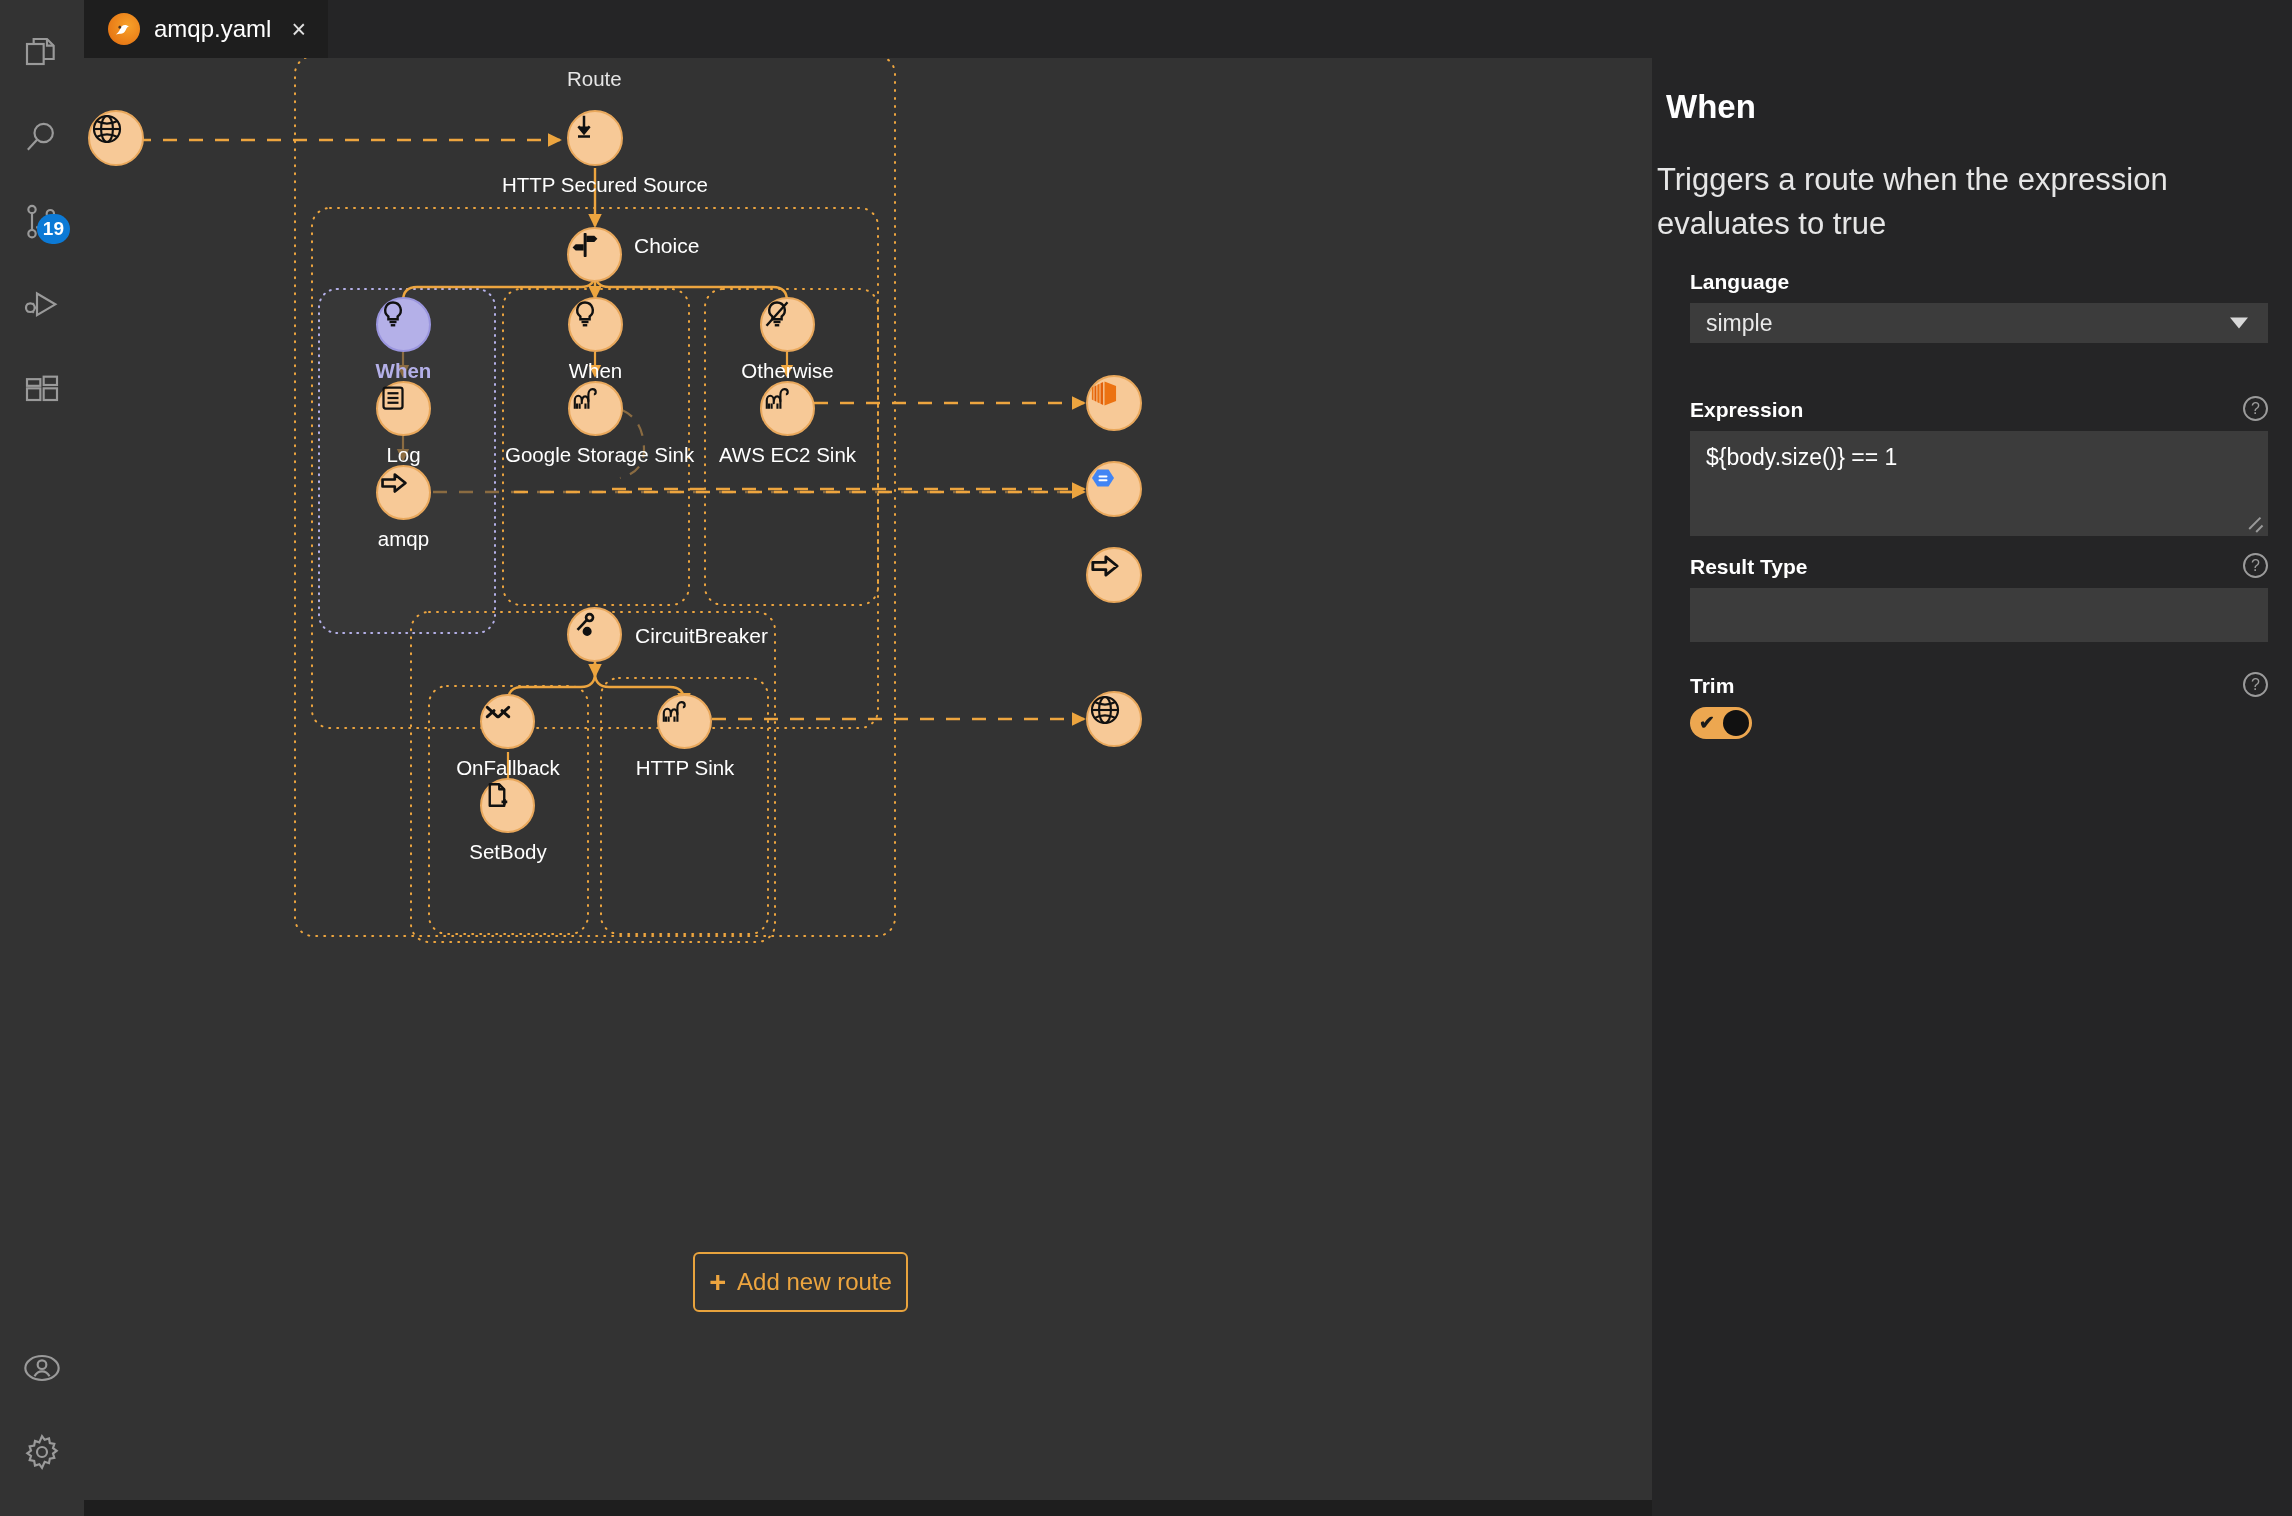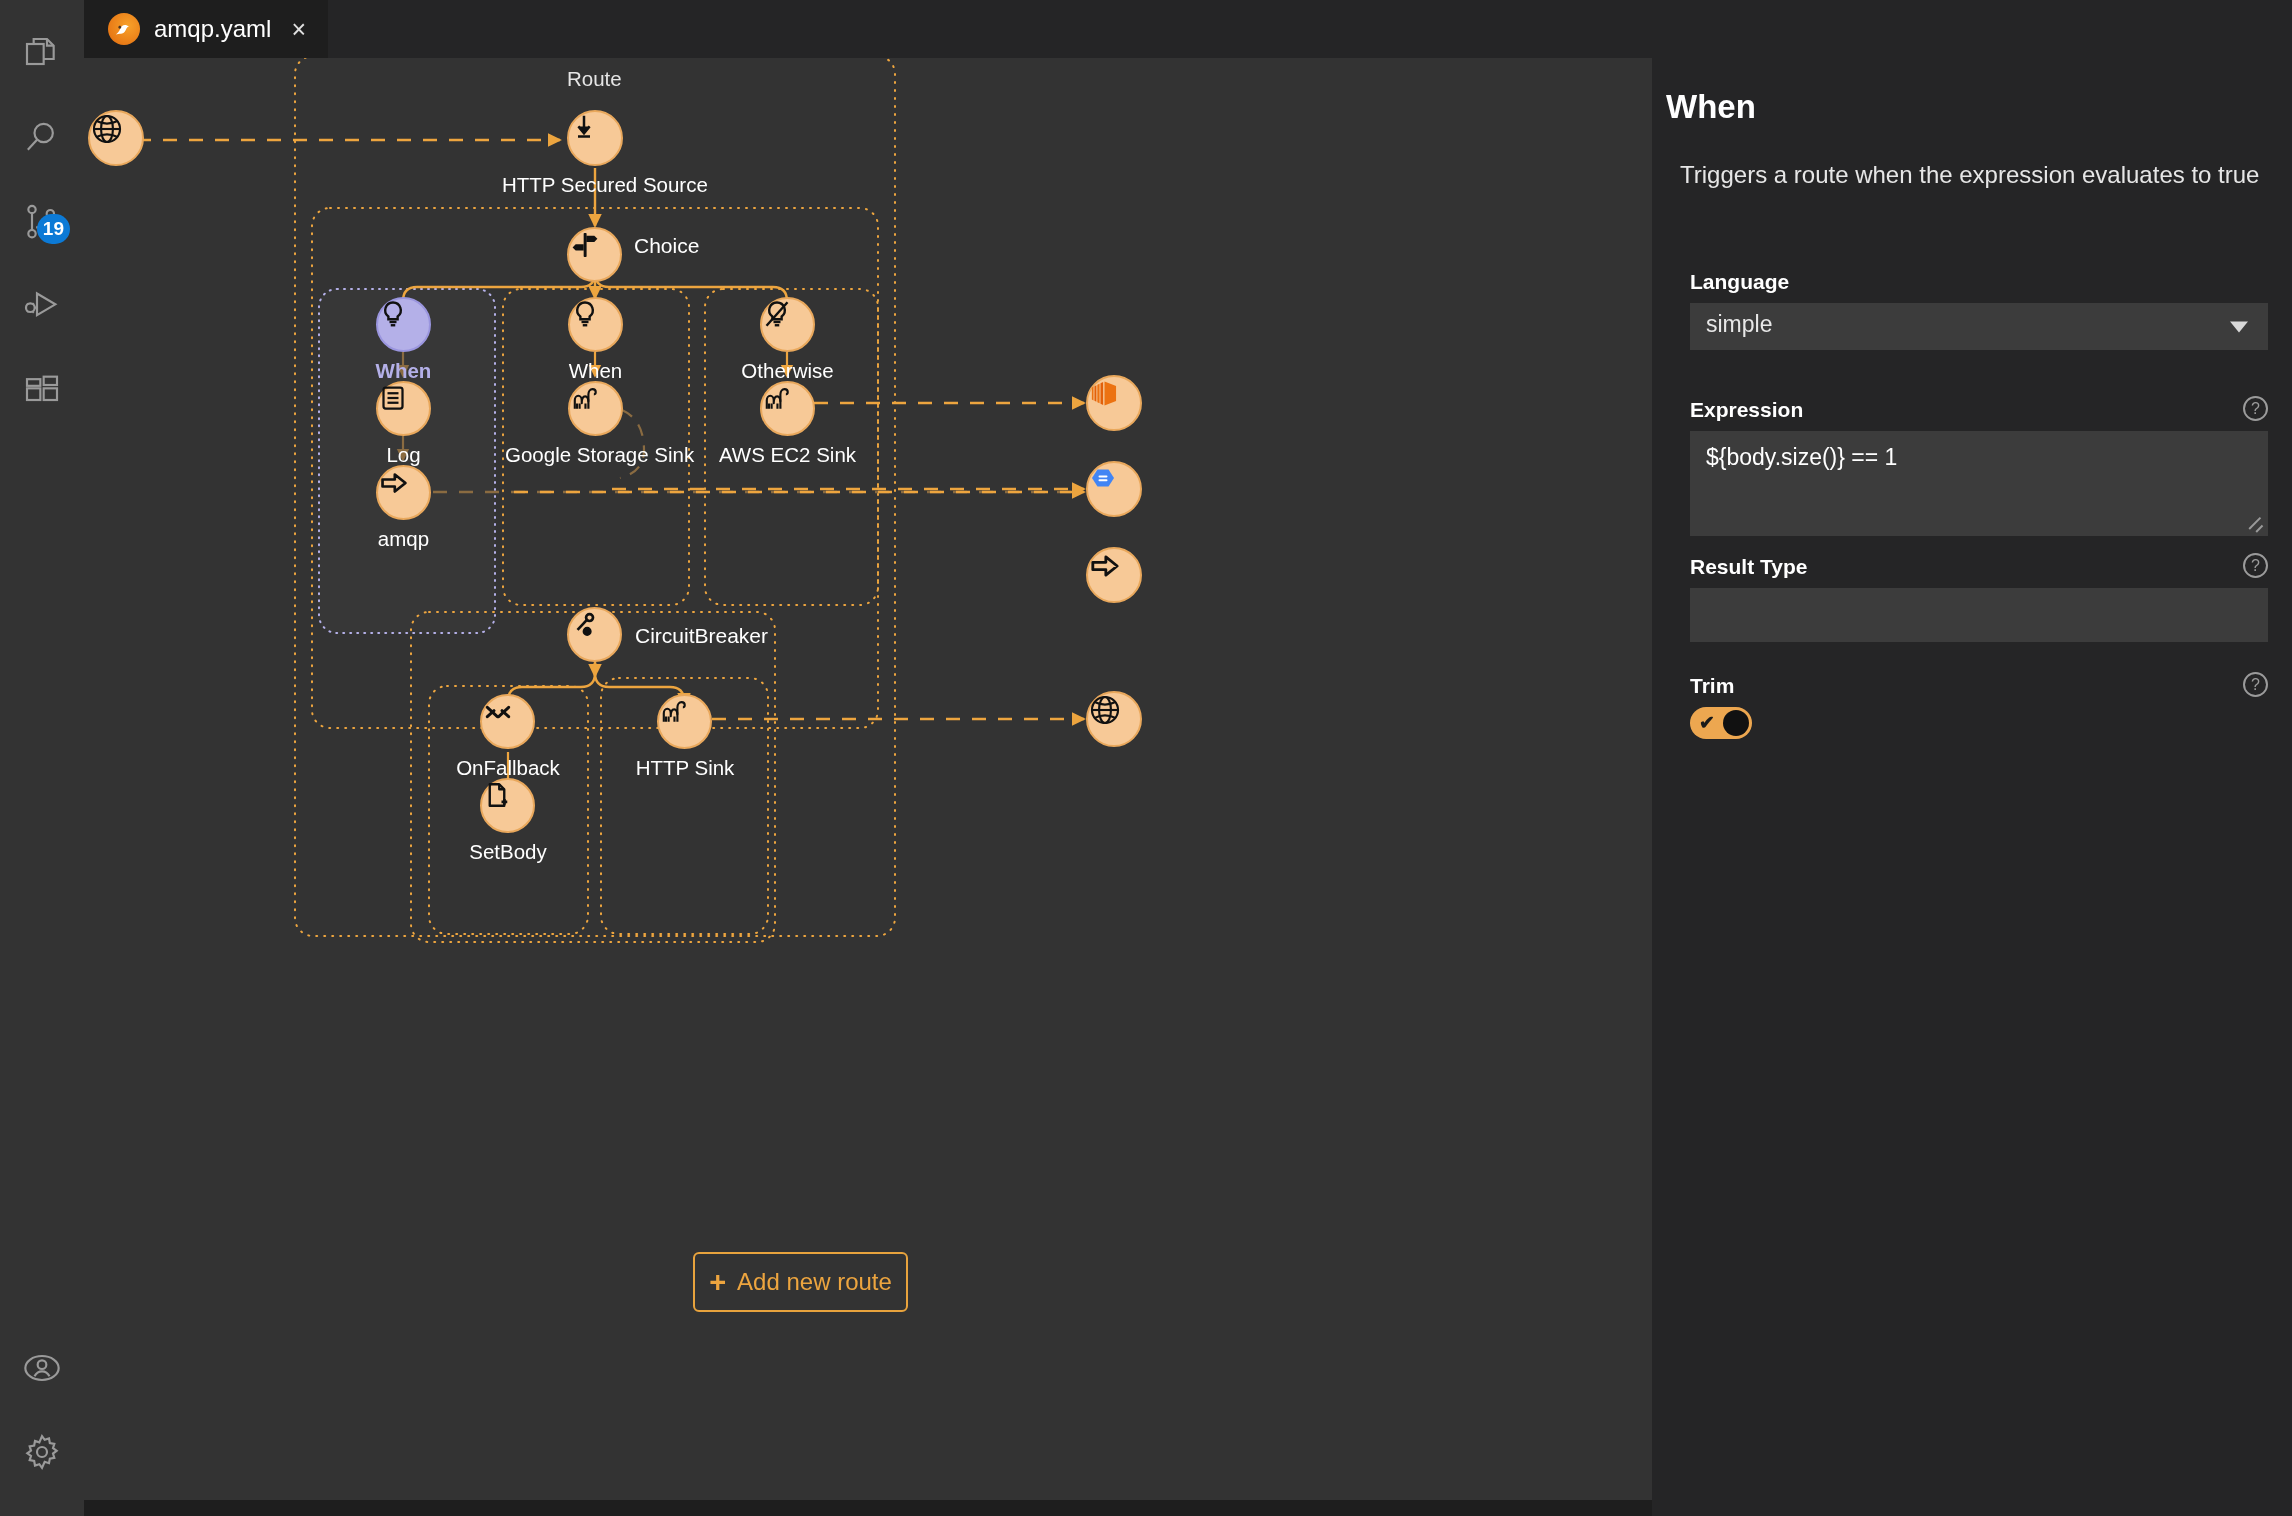--- a/index.html
+++ b/index.html
@@ -50,28 +50,28 @@
   .addroute{position:absolute;left:609px;top:1194px;width:215px;height:60px;
     border:2px solid #e8a33d;border-radius:6px;background:transparent;color:#eda53f;
     font-size:24px;display:flex;align-items:center;justify-content:center;gap:11px;cursor:pointer;
     font-family:"Liberation Sans",sans-serif;box-sizing:border-box;}
   .addroute .plus{font-size:29px;line-height:1;font-weight:bold;}
 
   
   .panel{position:absolute;left:1652px;top:0;width:640px;height:1516px;background:#252526;
     box-sizing:border-box;padding:0;}
   .p-title{position:absolute;left:14px;top:88px;font-size:33px;color:#ffffff;font-weight:bold;}
-  .p-desc{position:absolute;left:28px;top:158px;width:590px;font-size:24px;line-height:1.42;color:#e6e6e6;}
+  .p-desc{position:absolute;left:5px;top:158px;width:590px;font-size:31px;line-height:1.42;color:#e6e6e6;}
   .field{position:absolute;left:38px;width:578px;}
   .f-label{font-size:21px;color:#ffffff;font-weight:bold;margin-bottom:9px;display:inline-block;}
   .help{position:absolute;right:0;top:-2px;width:25px;height:25px;border-radius:50%;
     border:2px solid #9b9b9b;color:#9b9b9b;font-size:16px;line-height:21px;text-align:center;
     box-sizing:border-box;cursor:pointer;font-family:"Liberation Sans",sans-serif;}
-  .select{position:relative;height:47px;background:#3c3c3c;color:#e8e8e8;font-size:23px;
-    display:flex;align-items:flex-end;padding:12px 16px;box-sizing:border-box;cursor:pointer;}
+  .select{position:relative;height:40px;background:#3c3c3c;color:#e8e8e8;font-size:23px;
+    display:flex;align-items:center;padding:12px 16px;box-sizing:border-box;cursor:pointer;}
   .select .caret{position:absolute;right:20px;top:50%;transform:translateY(-50%);
     width:0;height:0;border-left:9px solid transparent;border-right:9px solid transparent;border-top:11px solid #d8d8d8;}
   .textarea{position:relative;height:105px;background:#3c3c3c;color:#ffffff;font-size:23px;
     padding:13px 16px;box-sizing:border-box;cursor:text;}
   .resize{position:absolute;right:3px;bottom:3px;width:14px;height:14px;cursor:nwse-resize;}
   .resize:before,.resize:after{content:"";position:absolute;background:#9a9a9a;height:1.5px;
     transform-origin:left center;}
   .resize:before{width:16px;right:0;bottom:4px;transform:rotate(-45deg);}
   .resize:after{width:9px;right:0;bottom:1px;transform:rotate(-45deg);}
   .inputbox{height:54px;background:#3c3c3c;cursor:text;}

